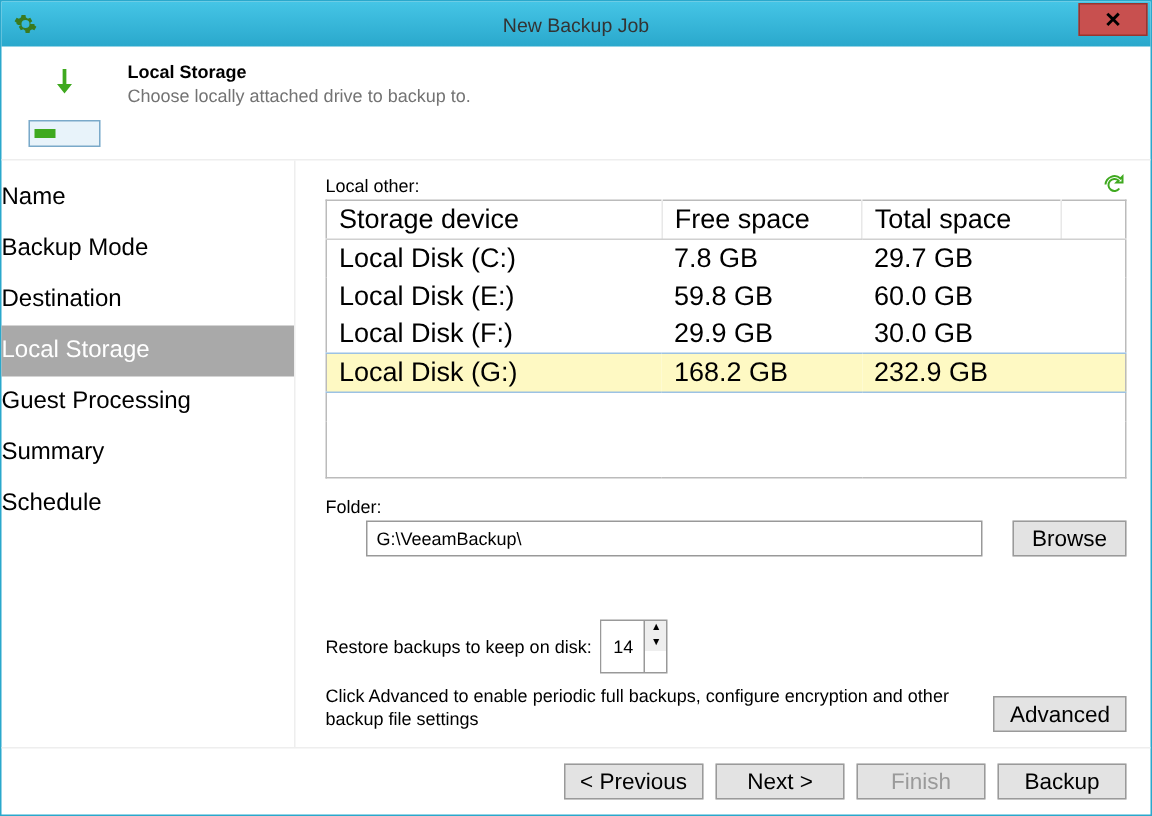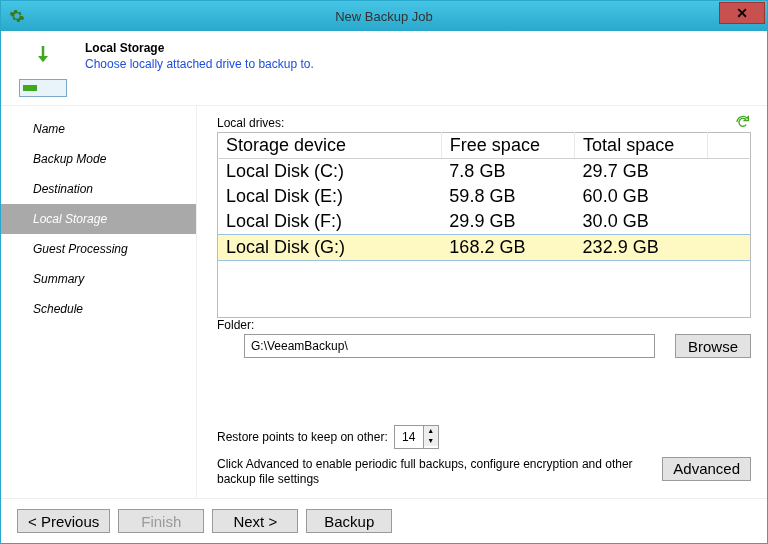--- a/index.html
+++ b/index.html
@@ -9,49 +9,49 @@
   .titlebar .gear { width: 20px; height: 20px; margin-left: 6px; display: flex; align-items: center; justify-content: center; color: #3a7a1f; }
   .titlebar .title { position: absolute; left: 50%; transform: translateX(-50%); font-size: 13px; color: #333; }
   .titlebar .close { margin-left: auto; width: 46px; height: 22px; background: #c8504f; border: 1px solid #98352f; display: flex; align-items: center; justify-content: center; color: #000; font-weight: bold; font-size: 14px; margin-right: 2px; margin-top: -6px;}
   .header { display: flex; align-items: flex-start; padding: 10px 14px 8px 14px; border-bottom: 1px solid #eee; }
   .header .iconblock { width: 56px; display: flex; flex-direction: column; align-items: center; }
   .header .arrow { color: #3fa91f; }
   .header .drivebox { margin-top: 4px; width: 48px; height: 18px; border: 1px solid #7aa9c9; background: #e8f3fa; display: flex; align-items: center; padding: 0 3px; }
   .header .drivebox .bar { width: 14px; height: 6px; background: #3fa91f; }
   .header .textblock { margin-left: 14px; }
   .header h2 { font-size: 12px; font-weight: bold; margin-bottom: 2px; }
-  .header p { font-size: 12px; color: #1d4ed8; }
+  .header p { font-size: 12px; color: #737373; }
   .body { flex: 1; display: flex; }
   .sidebar { width: 196px; border-right: 1px solid #eee; padding-top: 8px; }
-  .sidebar .item { padding: 8px 32px; font-size: 12px; cursor: default; font-style: italic; }
+  .sidebar .item { padding: 8px 0; font-size: 16px; cursor: default; }
   .sidebar .item.active { background: #a9a9a9; color: #fff; }
   .main { flex: 1; padding: 10px 16px 10px 20px; display: flex; flex-direction: column; font-size: 12px; }
   .label { margin-bottom: 2px; }
   .drives-wrap { position: relative; }
   .refresh { position: absolute; right: 0; top: -18px; width: 16px; height: 16px; color: #3fa91f; cursor: pointer; }
   table.drives { width: 100%; border: 1px solid #bbb; border-collapse: collapse; table-layout: fixed; }
   table.drives th, table.drives td { text-align: left; font-size: 18px; font-weight: normal; padding: 2px 8px; height: 19px; }
   table.drives thead th { background: #fff; border-bottom: 1px solid #d0d0d0; border-right: 1px solid #e8e8e8; }
   table.drives thead th:last-child { border-right: none; }
   table.drives tbody tr.selected td { background: #fef9c3; border-top: 1px solid #9cc2e4; border-bottom: 1px solid #9cc2e4; }
   table.drives tbody tr.empty td { height: 19px; }
-  .folderrow { }
+  .folderrow { margin-top: 12px; }
   .folderline { display: flex; gap: 20px; padding-left: 27px; }
   .folderline input { flex: 1; height: 24px; border: 1px solid #999; padding: 0 6px; font-size: 12px; }
   .btn { height: 24px; min-width: 76px; background: #e3e3e3; border: 1px solid #9a9a9a; font-size: 15px; padding: 0 10px; cursor: pointer; }
   .btn:disabled { color: #9a9a9a; cursor: default; }
   .spacer { flex: 1; }
   .restorerow { display: flex; align-items: center; gap: 6px; margin-bottom: 8px; }
-  .spinner { display: inline-flex; border: 1px solid #999; height: 24px; }
+  .spinner { display: inline-flex; border: 1px solid #999; height: 36px; }
   .spinner input { width: 28px; border: none; text-align: center; font-size: 12px; outline: none; }
   .spinner .ar { display: flex; flex-direction: column; border-left: 1px solid #999; }
   .spinner .ar button { width: 14px; height: 10px; border: none; background: #eee; font-size: 7px; line-height: 7px; padding: 0; }
-  .advrow { display: flex; align-items: flex-start; gap: 10px; }
+  .advrow { display: flex; align-items: flex-end; gap: 10px; }
   .advrow p { flex: 1; line-height: 1.3; }
-  .footer { display: flex; gap: 8px; padding: 10px 16px; border-top: 1px solid #eee; }
+  .footer { display: flex; justify-content: flex-end; gap: 8px; padding: 10px 16px; border-top: 1px solid #eee; }
   .footer .btn { min-width: 86px; }
 </style>
 </head>
 <body>
 <div class="window">
 
   <div class="titlebar">
     <span class="gear">
       <svg width="16" height="16" viewBox="0 0 24 24" fill="currentColor">
           <path d="M12 8a4 4 0 100 8 4 4 0 000-8zm9 4a7 7 0 01-.1 1.2l2 1.6-2 3.4-2.4-1a7 7 0 01-2 1.2l-.4 2.6h-4l-.4-2.6a7 7 0 01-2-1.2l-2.4 1-2-3.4 2-1.6A7 7 0 013 12a7 7 0 01.1-1.2l-2-1.6 2-3.4 2.4 1a7 7 0 012-1.2L8 3h4l.4 2.6a7 7 0 012 1.2l2.4-1 2 3.4-2 1.6c.1.4.2.8.2 1.2z"></path>
@@ -85,21 +85,21 @@
       <div class="item">Name</div>
       <div class="item">Backup Mode</div>
       <div class="item">Destination</div>
       <div class="item active">Local Storage</div>
       <div class="item">Guest Processing</div>
       <div class="item">Summary</div>
       <div class="item">Schedule</div>
     </div>
 
     <div class="main">
-      <div class="label">Local drives:</div>
+      <div class="label">Local other:</div>
       <div class="drives-wrap">
         <span class="refresh">
           <svg width="16" height="16" viewBox="0 0 24 24" fill="none" stroke="currentColor" stroke-width="2">
               <path d="M3 12a9 9 0 0115-6l2-2v6h-6l2-2a6 6 0 10.8 8"></path>
             </svg>
         </span>
         <table class="drives">
           <colgroup>
               <col style="width:42%">
               <col style="width:25%">
@@ -165,37 +165,37 @@
         <div class="label">Folder:</div>
         <div class="folderline">
           <input type="text" value="G:\VeeamBackup\" style="">
           <button class="btn">Browse</button>
         </div>
       </div>
 
       <div class="spacer"></div>
 
       <div class="restorerow">
-        <span>Restore points to keep on other:</span>
+        <span>Restore backups to keep on disk:</span>
         <span class="spinner">
           <input type="text" value="14" style="">
           <span class="ar">
             <button>▲</button>
             <button>▼</button>
           </span>
         </span>
       </div>
 
       <div class="advrow">
         <p>Click Advanced to enable periodic full backups, configure encryption and other backup file settings</p>
         <button class="btn">Advanced</button>
       </div>
     </div>
   </div>
 
   <div class="footer">
     <button class="btn">&lt; Previous</button>
+    <button class="btn">Next &gt;</button>
     <button class="btn" disabled="">Finish</button>
-    <button class="btn">Next &gt;</button>
     <button class="btn">Backup</button>
   </div>
 
 </div>
 
 </body></html>

